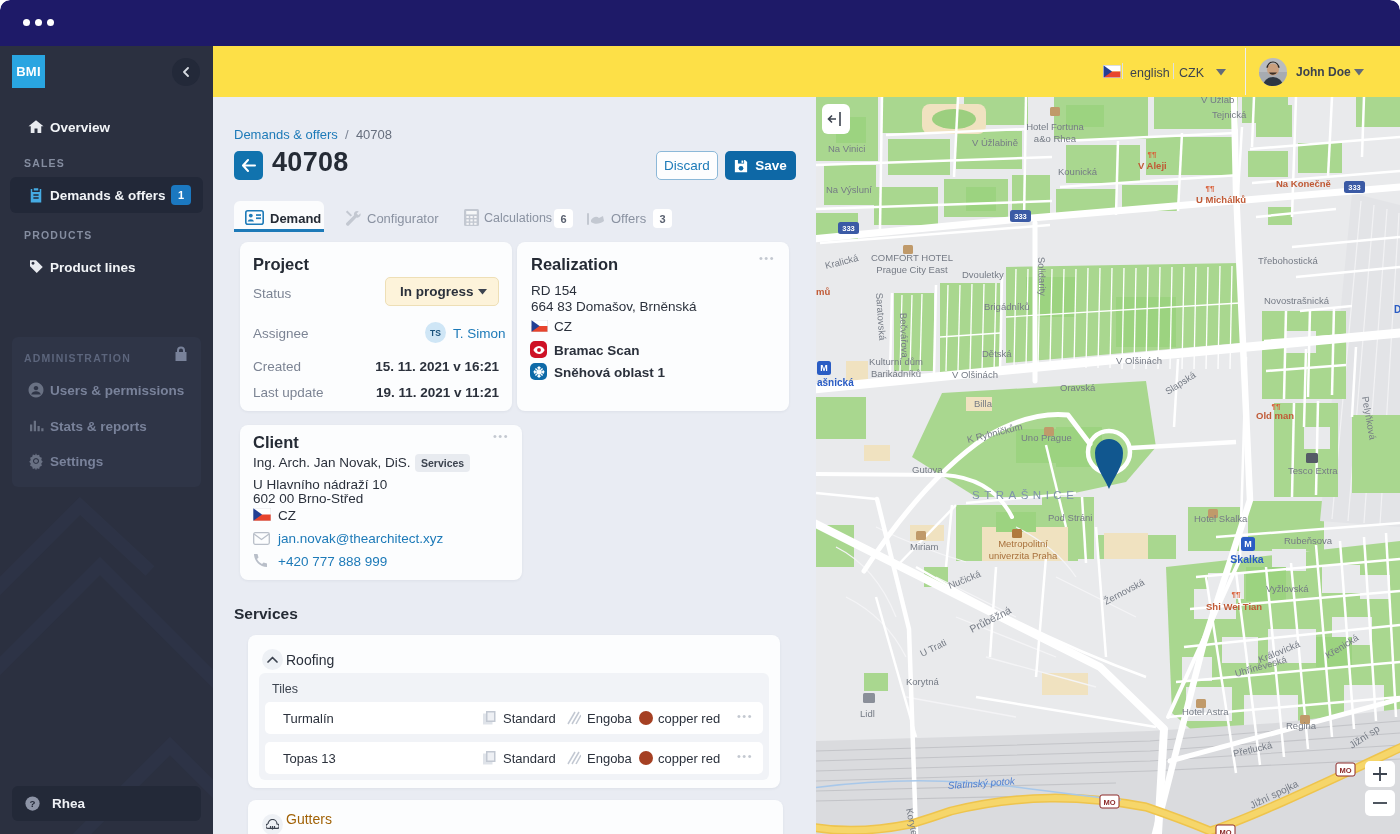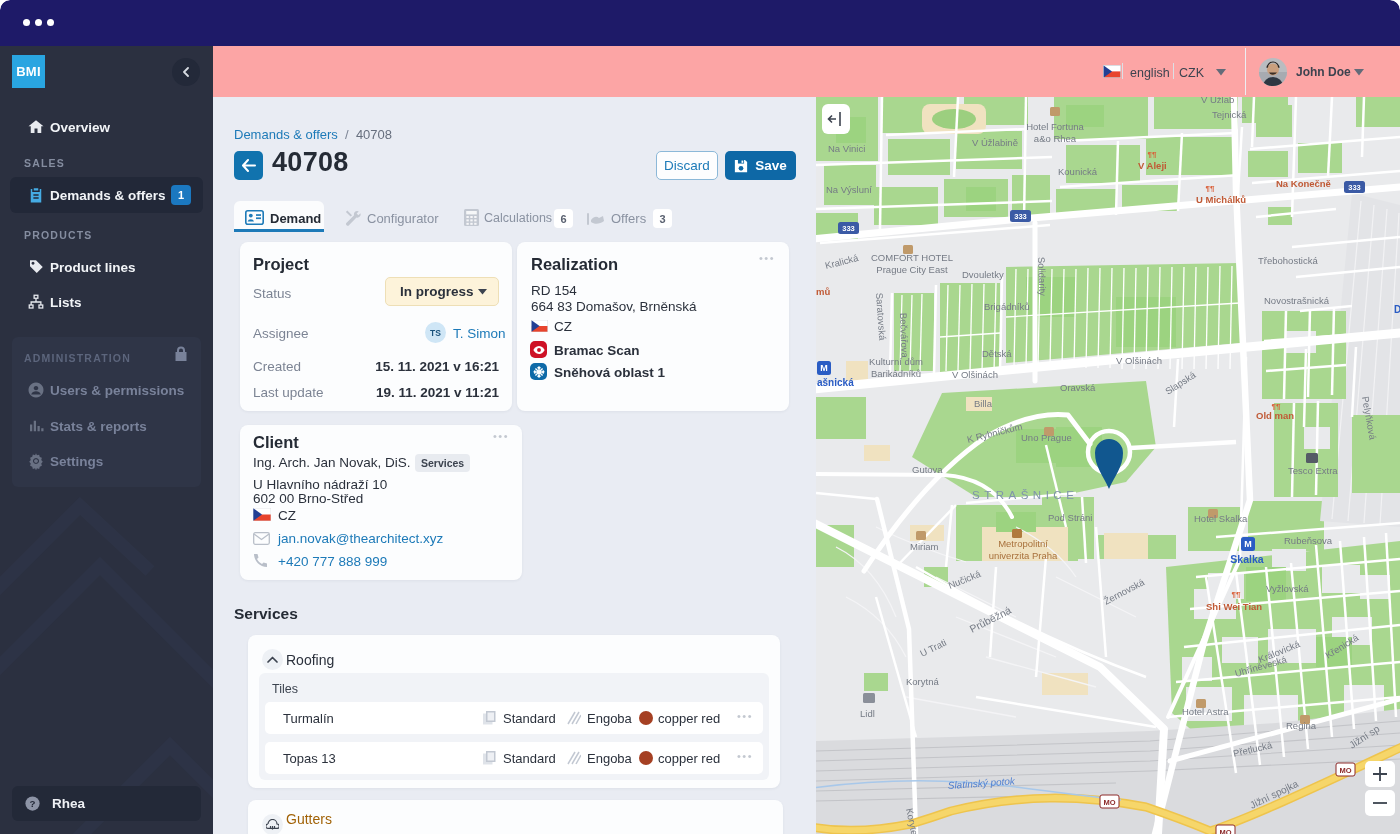--- a/index.html
+++ b/index.html
@@ -17,21 +17,21 @@
 .navitem.active { background:#222838; border-radius:6px; left:10px; width:193px; }
 .navitem.active .nicon { left:17px; }
 .navitem.active span.lbl { margin-left:40px; }
 .badge1 { position:absolute; right:12px; top:50%; transform:translateY(-50%); background:#1b78c0; color:#fff; width:20px; height:20px; border-radius:4px; font-size:11px; font-weight:bold; display:flex; align-items:center; justify-content:center; }
 .adminblock { position:absolute; left:12px; top:291px; width:189px; height:150px; background:#2f3547; border-radius:6px; }
 .adminblock .navitem { color:#79829a; width:189px; }
 .adminblock .navitem .nicon { left:15px; opacity:0.55; }
 .adminblock .navitem span.lbl { margin-left:38px; }
 .helprow { position:absolute; left:12px; bottom:13px; width:189px; height:35px; background:#232938; border-radius:6px; display:flex; align-items:center; color:#eef0f4; font-size:13.5px; font-weight:bold; }
 .watermark { position:absolute; left:-40px; top:430px; opacity:0.35; }
-.header { position:absolute; left:213px; top:46px; width:1187px; height:51px; background:#fca5a5; }
+.header { position:absolute; left:213px; top:46px; width:1187px; height:51px; background:#fde047; }
 .content { position:absolute; left:213px; top:97px; width:603px; height:737px; background:#e9ecf3; overflow:hidden; }
 .mapwrap { position:absolute; left:816px; top:97px; width:584px; height:737px; background:#e9eaec; }
 .crumb { position:absolute; left:21px; top:30px; font-size:13px; color:#7c8494; }
 .crumb a { color:#1d7ab8; text-decoration:none; }
 .backbtn { position:absolute; left:21px; top:54px; width:29px; height:29px; background:#1173ae; border-radius:5px; display:flex; align-items:center; justify-content:center; }
 .h1 { position:absolute; left:59px; top:50px; font-size:27px; font-weight:bold; color:#252b35; letter-spacing:0.3px;}
 .btn-discard { position:absolute; left:443px; top:54px; width:62px; height:29px; background:#fdfdfe; border:1px solid #8cb8d8; border-radius:5px; color:#1d7ab8; font-size:13.5px; display:flex; align-items:center; justify-content:center; }
 .btn-save { position:absolute; left:512px; top:54px; width:71px; height:29px; background:#0e68a6; border-radius:5px; color:#fff; font-size:13.5px; font-weight:bold; display:flex; align-items:center; justify-content:center; gap:7px; }
 .tabbadge { background:#fff; border-radius:4px; min-width:19px; height:19px; font-size:11px; color:#5a6170; display:flex; align-items:center; justify-content:center; font-weight:bold; padding:0 3px;}
 .card { position:absolute; background:#fcfdfe; border-radius:8px; box-shadow:0 1px 3px rgba(40,50,70,0.06); }
@@ -77,29 +77,20 @@
         </svg>
       <span class="lbl">Demands &amp; offers</span>
       <span class="badge1">1</span>
     </div>
     <div class="navlabel" style="top:183px;">PRODUCTS</div>
     <div class="navitem" style="top:203px;">
       <svg class="nicon" viewBox="0 0 24 24" fill="#e8eaef">
           <path d="M21 12 L12 3 H4 v8 l9 9 Z M8 9 a2 2 0 1 1 0.01 0 Z"></path>
         </svg>
       <span class="lbl">Product lines</span>
-    </div>
-    <div class="navitem" style="top:238px;">
-      <svg class="nicon" viewBox="0 0 24 24" fill="none" stroke="#e8eaef" stroke-width="1.7">
-          <rect x="9.5" y="3" width="5" height="4"></rect>
-          <rect x="3" y="16" width="5" height="4"></rect>
-          <rect x="16" y="16" width="5" height="4"></rect>
-          <path d="M12 7 v5 M5.5 16 v-4 h13 v4"></path>
-        </svg>
-      <span class="lbl">Lists</span>
     </div>
     <div class="adminblock">
       <div class="navlabel" style="left:12px; top:15px; color:#5c657c;">ADMINISTRATION</div>
       <svg style="position:absolute; right:13px; top:9px;" width="14" height="16" viewBox="0 0 14 16" fill="#79829a">
           <path d="M3 6 V4.5 a4 4 0 0 1 8 0 V6 h1.5 v9 h-11 V6 Z M5 6 h4 V4.5 a2 2 0 0 0 -4 0 Z"></path>
           <circle cx="7" cy="10.5" r="1.2"></circle>
           <rect x="6.4" y="10.5" width="1.2" height="2.5"></rect>
         </svg>
       <div class="navitem" style="top:35px;">
         <svg class="nicon" viewBox="0 0 24 24" fill="#9aa2b5">

